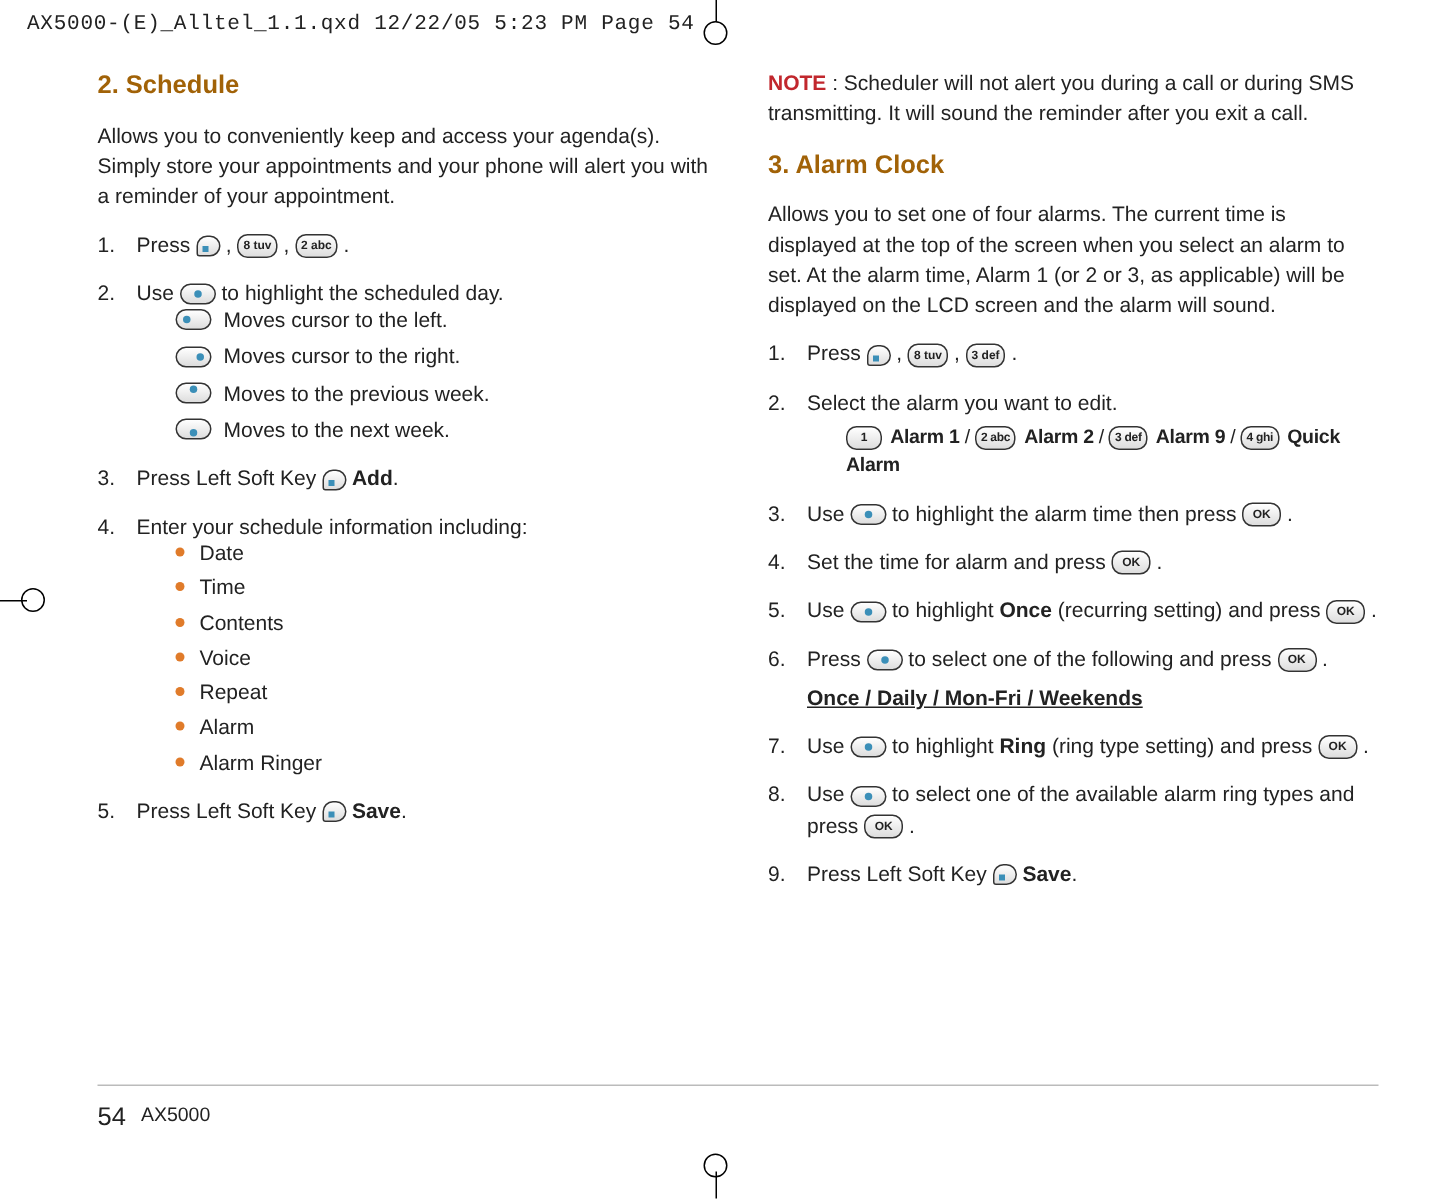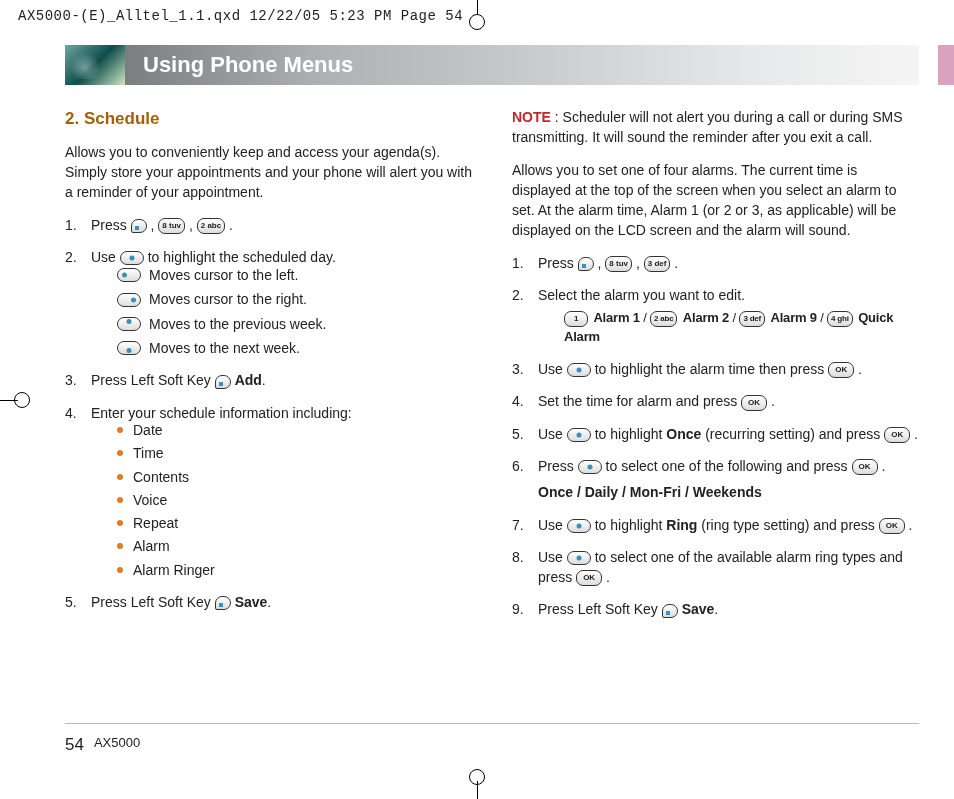--- a/index.html
+++ b/index.html
@@ -178,25 +178,20 @@
 </head>
 <body>
 
 <div class="slug">AX5000-(E)_Alltel_1.1.qxd  12/22/05  5:23 PM  Page 54</div>
 <div class="crop-top"></div>
 <div class="crop-left"></div>
 <div class="crop-bottom"></div>
 
 <div class="page">
 
-  <div class="gradient-bar">
-    <div class="thumb"></div>
-    <div class="title-band">Using Phone Menus</div>
-    <div class="pink-tab"></div>
-  </div>
 
   <div class="cols">
 
     <div class="col">
       <h2>2. Schedule</h2>
       <p>Allows you to conveniently keep and access your agenda(s). Simply store your appointments and your phone will alert you with a reminder of your appointment.</p>
       <ol>
         <li>
           <span>Press </span>
           <span class="softkey"></span> ,
@@ -248,20 +243,21 @@
           <span class="softkey"></span>
           <span class="strong">Save</span>.
         </li>
       </ol>
     </div>
 
     <div class="col">
       <p>
         <span class="note-label">NOTE</span><span> : Scheduler will not alert you during a call or during SMS transmitting. It will sound the reminder after you exit a call.</span>
       </p>
+      <h2>3. Alarm Clock</h2>
       <p>Allows you to set one of four alarms. The current time is displayed at the top of the screen when you select an alarm to set. At the alarm time, Alarm 1 (or 2 or 3, as applicable) will be displayed on the LCD screen and the alarm will sound.</p>
       <ol>
         <li>
           <span>Press </span>
           <span class="softkey"></span> ,
           <span class="key">8 tuv</span> ,
           <span class="key">3 def</span> .
         </li>
         <li>
           <span>Select the alarm you want to edit.</span>
@@ -292,21 +288,21 @@
           <span> to highlight </span>
           <span class="strong">Once</span>
           <span> (recurring setting) and press </span>
           <span class="key ok">OK</span> .
         </li>
         <li>
           <span>Press </span>
           <span class="nav-pill dot-c"></span>
           <span> to select one of the following and press </span>
           <span class="key ok">OK</span> .
-          <div style="margin-top:6px;" class="strong">Once / Daily / Mon-Fri / Weekends</div>
+          <div style="margin-top:6px;text-decoration:underline;" class="strong">Once / Daily / Mon-Fri / Weekends</div>
         </li>
         <li>
           <span>Use </span>
           <span class="nav-pill dot-c"></span>
           <span> to highlight </span>
           <span class="strong">Ring</span>
           <span> (ring type setting) and press </span>
           <span class="key ok">OK</span> .
         </li>
         <li>

